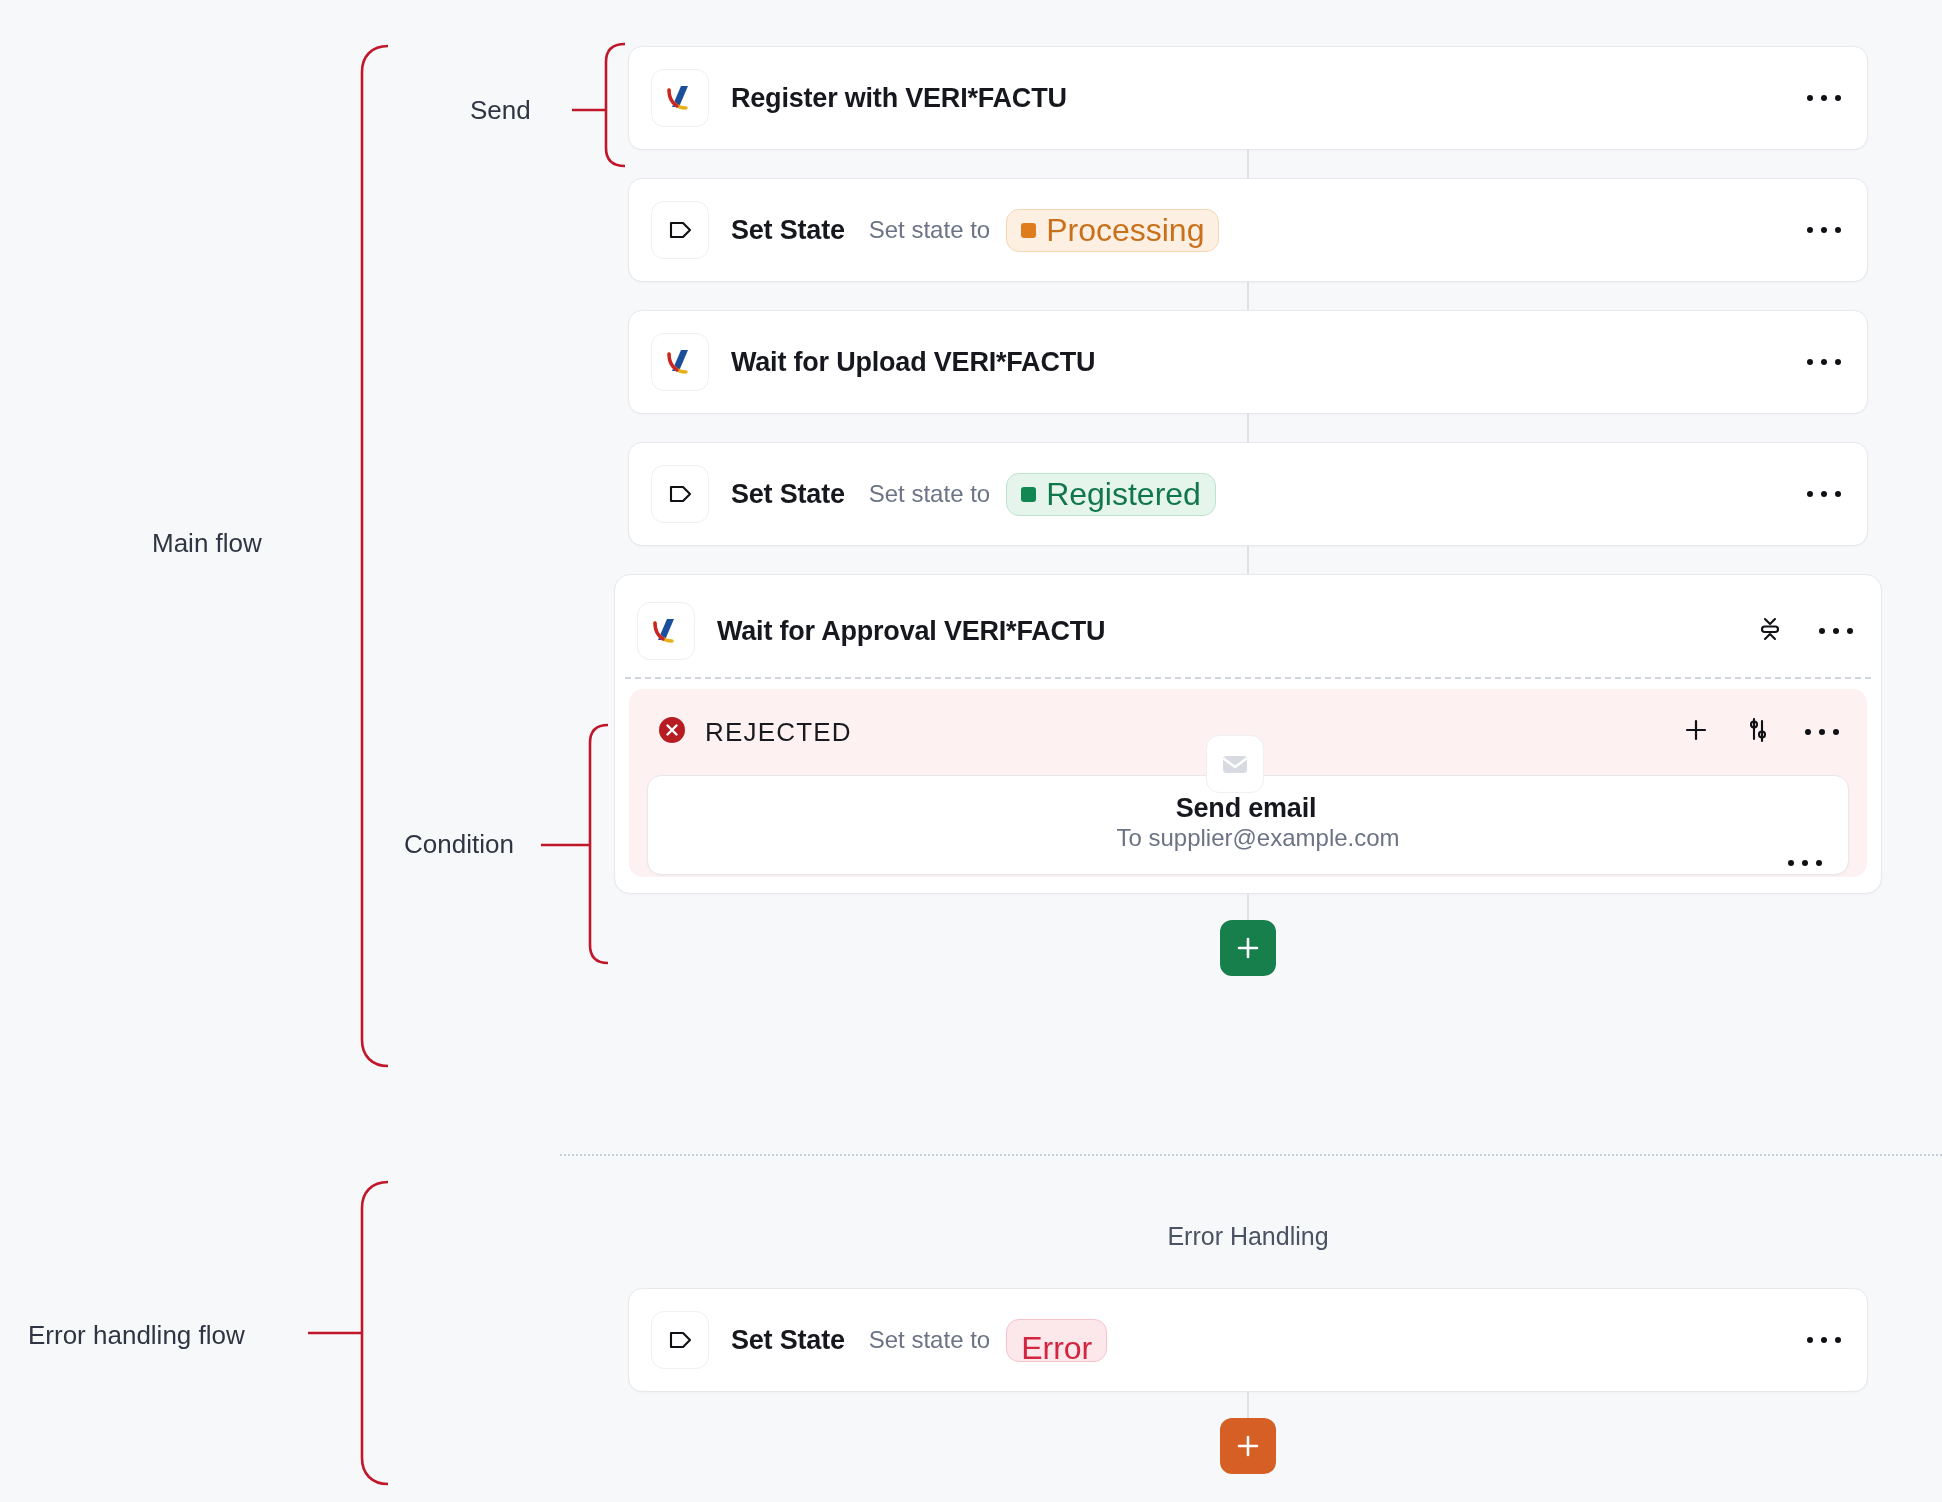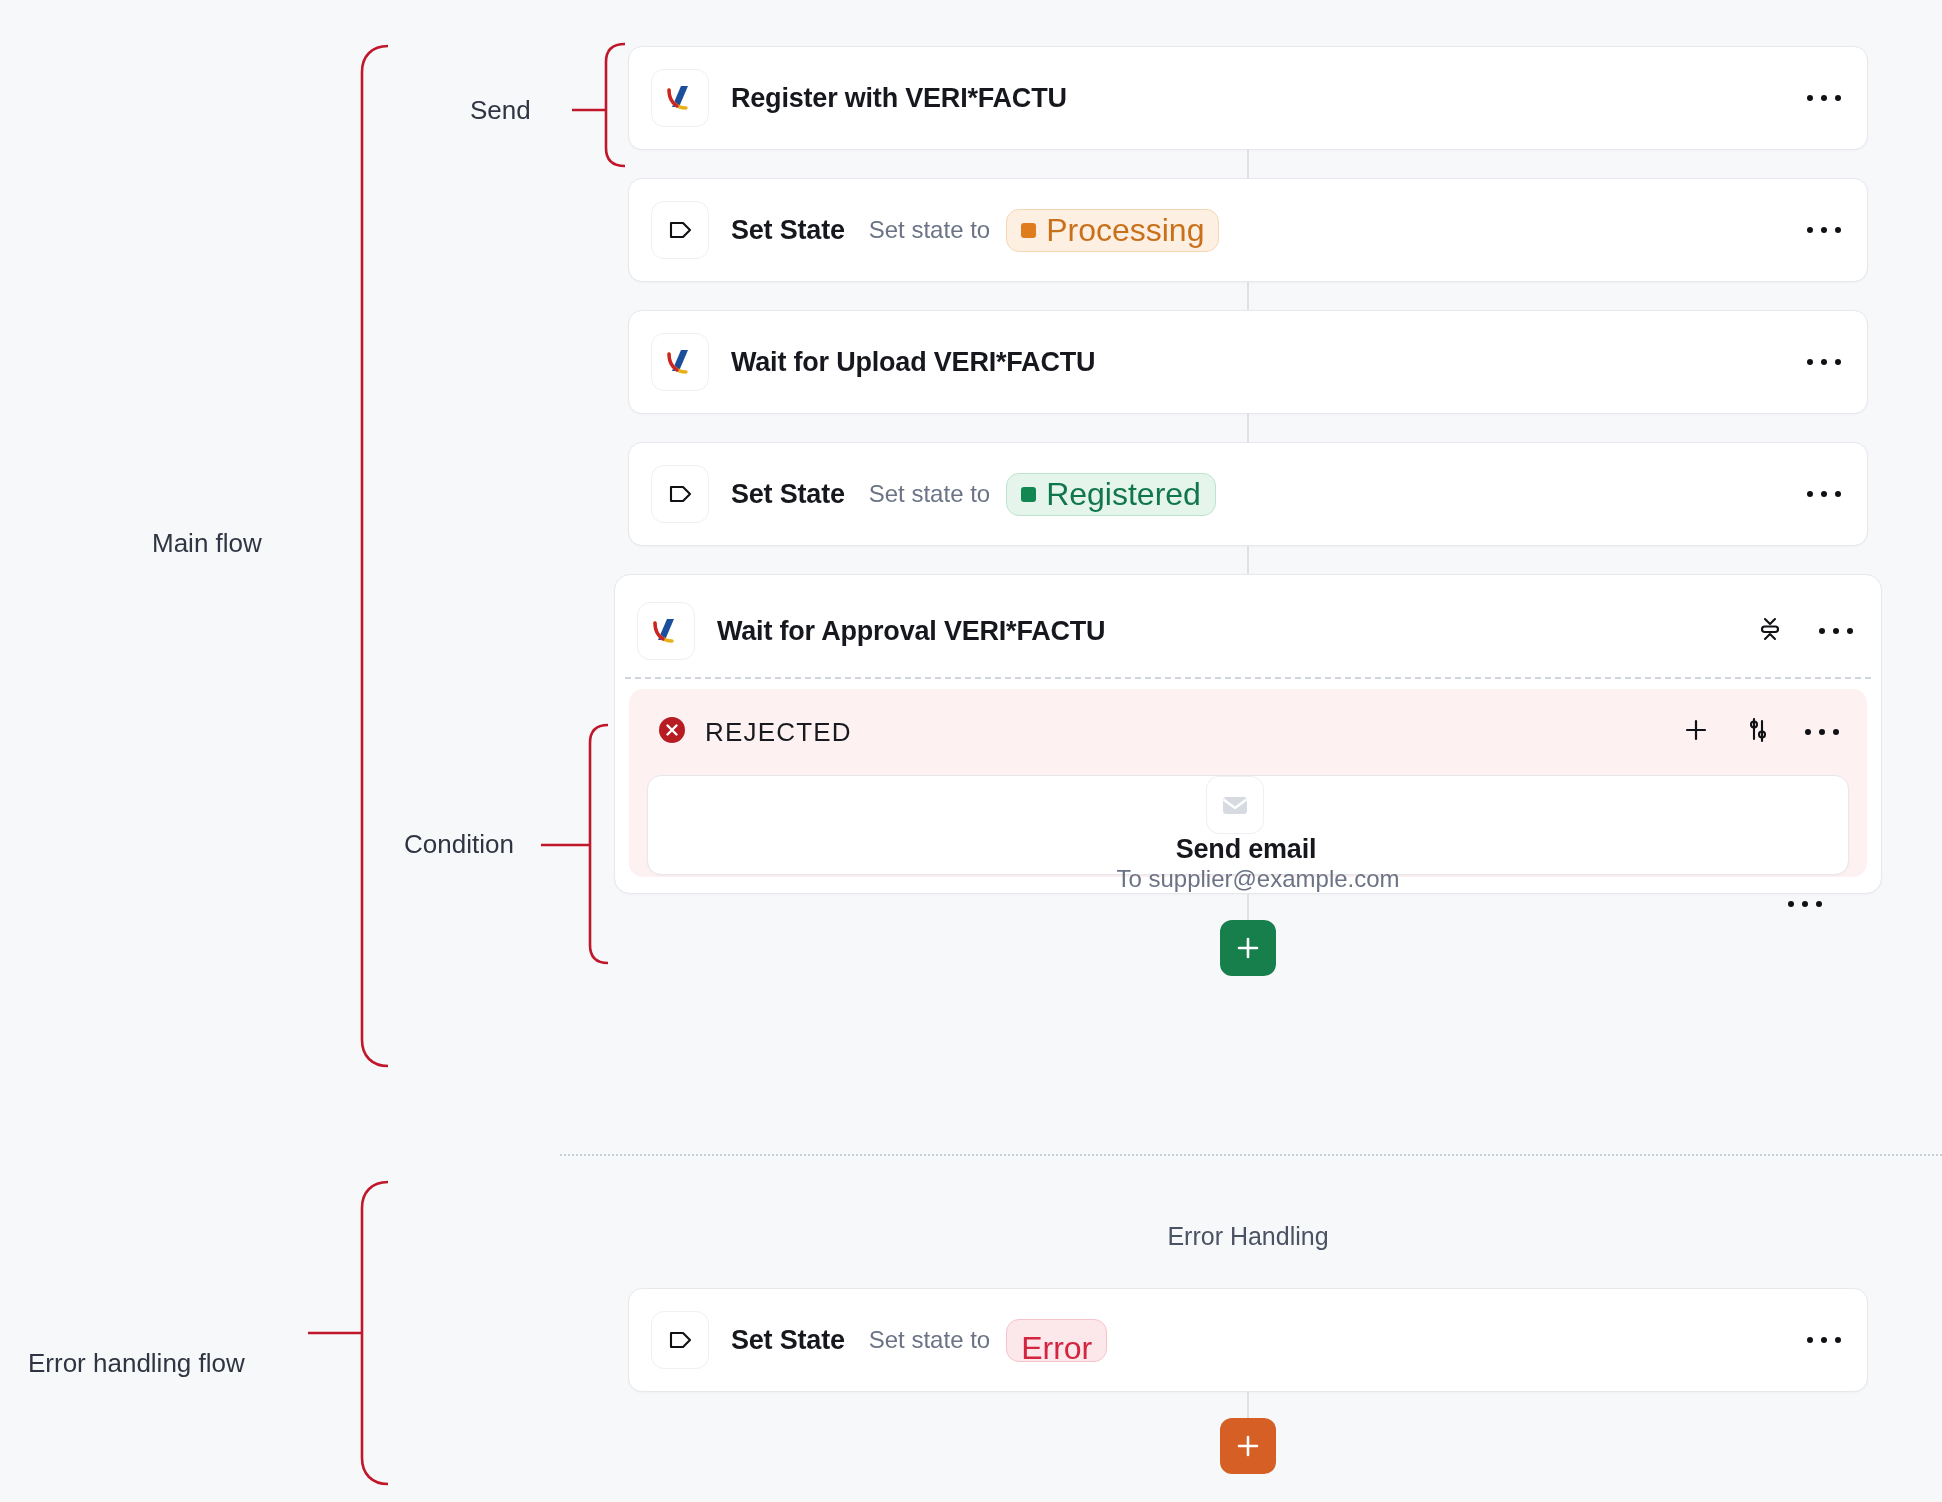--- a/index.html
+++ b/index.html
@@ -30,40 +30,41 @@
   .ann-label {
     position: absolute;
     color: #2F3542;
     font-size: 26px;
     font-family: "Liberation Sans", sans-serif;
     white-space: nowrap;
   }
   .ann-label.main-flow   { left: 152px;  top: 528px; }
   .ann-label.step        { left: 470px;  top: 95px;  }
   .ann-label.condition   { left: 404px;  top: 829px; }
-  .ann-label.errflow     { left: 28px;   top: 1348px;}
+  .ann-label.errflow     { left: 28px;   top: 1320px;}
 
   
   .flow {
     position: absolute;
     left: 628px;
     width: 1240px;
   }
 
   
   .card {
     position: relative;
     background: #FFFFFF;
     border: 1px solid #E6E8EC;
     border-radius: 14px;
     height: 104px;
     display: flex;
     align-items: center;
     padding: 0 26px 0 22px;
     box-shadow: 0 1px 2px rgba(16,24,40,0.03);
+    justify-content: flex-end;
   }
 
   .card-icon {
     width: 58px; height: 58px;
     border: 1px solid #EDEFF2;
     border-radius: 13px;
     background: #FFFFFF;
     display: flex; align-items: center; justify-content: center;
     flex: 0 0 auto;
     margin-right: 22px;

